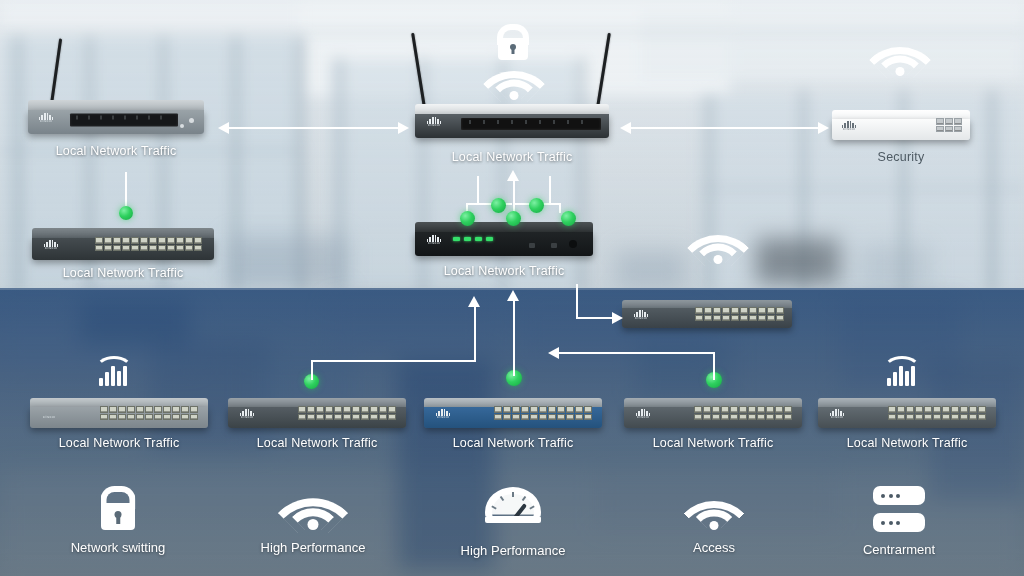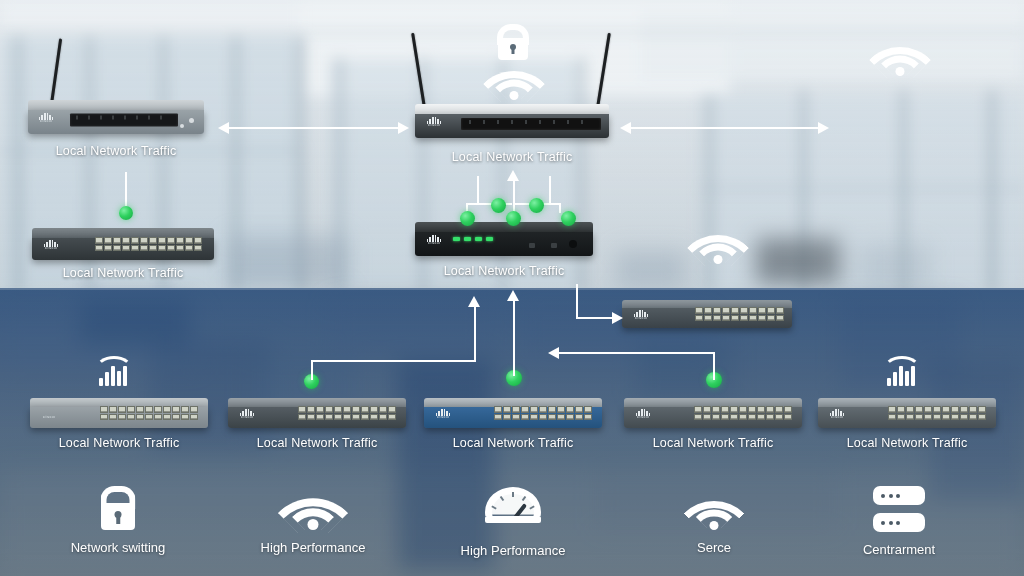--- a/index.html
+++ b/index.html
@@ -306,20 +306,46 @@
     <div class="keystem" style="bottom:6px;width:3px;height:7px;"></div>
     <div class="key" style="bottom:10px;width:6px;height:6px;"></div>
   </div>
 
   <div class="wifi" style="left:486px;top:62px;width:56px;height:38px;">
     <span style="width:44px;height:44px;top:0;"></span>
     <span style="width:27px;height:27px;top:12px;"></span>
     <div class="dot"></div>
   </div>
 
+  <div class="node" style="left:832px;top:110px;">
+    <div class="dev" style="width:138px;height:30px;">
+      <div class="top" style="background:linear-gradient(180deg,#ffffff,#f1f3f4);"></div>
+      <div class="face" style="background:linear-gradient(180deg,#fbfcfc,#e4e7e9);"></div>
+      <div class="logo" style="left:6px;">
+          <div class="bars">
+            <i style="background:#68727a"></i>
+            <i style="background:#68727a"></i>
+            <i style="background:#68727a"></i>
+            <i style="background:#68727a"></i>
+            <i style="background:#68727a"></i>
+            <i style="background:#68727a"></i>
+          </div>
+          <div class="txt" style="color:#68727a">cisco</div>
+        </div>
+      <div class="ports dense" style="right:8px;">
+        <span style="background:#c4c9cc;border-color:#9aa1a6"></span>
+          <span style="background:#c4c9cc;border-color:#9aa1a6"></span>
+        <span style="background:#c4c9cc;border-color:#9aa1a6"></span>
+          <span style="background:#c4c9cc;border-color:#9aa1a6"></span>
+        <span style="background:#c4c9cc;border-color:#9aa1a6"></span>
+          <span style="background:#c4c9cc;border-color:#9aa1a6"></span>
+      </div>
+    </div>
+    <div class="caption dark" style="top:40px;color:#4e5a63;text-shadow:none;">Security</div>
+  </div>
   <div class="wifi" style="left:872px;top:38px;width:56px;height:38px;">
     <span style="width:44px;height:44px;top:0;"></span>
     <span style="width:27px;height:27px;top:12px;"></span>
     <div class="dot"></div>
   </div>
 
   <div>
     <div class="line h" style="left:228px;top:127px;width:172px;"></div>
     <div class="arrowL" style="left:218px;top:122px;"></div>
     <div class="arrowR" style="left:398px;top:122px;"></div>
@@ -750,21 +776,21 @@
     </div>
     <div class="lbl" style="top:56px;">High Performance</div>
   </div>
 
   <div class="bottom-item" style="left:714px;top:492px;width:0;">
     <div class="wifi" style="left:-27px;top:0;width:54px;height:38px;">
       <span style="width:43px;height:43px;top:0;"></span>
       <span style="width:26px;height:26px;top:12px;"></span>
       <div class="dot"></div>
     </div>
-    <div class="lbl" style="top:48px;">Serce</div>
+    <div class="lbl" style="top:48px;">Access</div>
   </div>
 
   <div class="bottom-item" style="left:899px;top:486px;width:0;">
     <div class="server" style="left:-26px;top:0;width:52px;height:48px;">
       <div class="unit" style="top:0;">
           <i></i>
           <i></i>
           <i></i>
         </div>
       <div class="unit" style="top:27px;">

